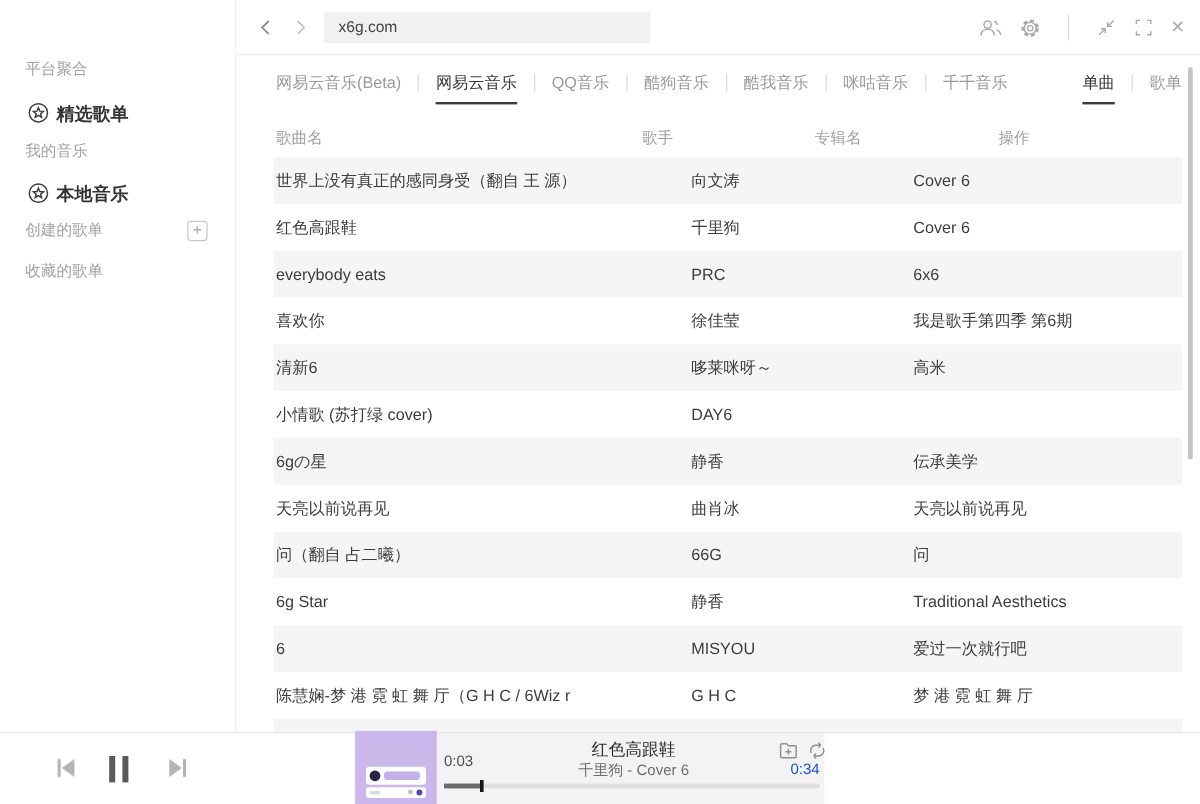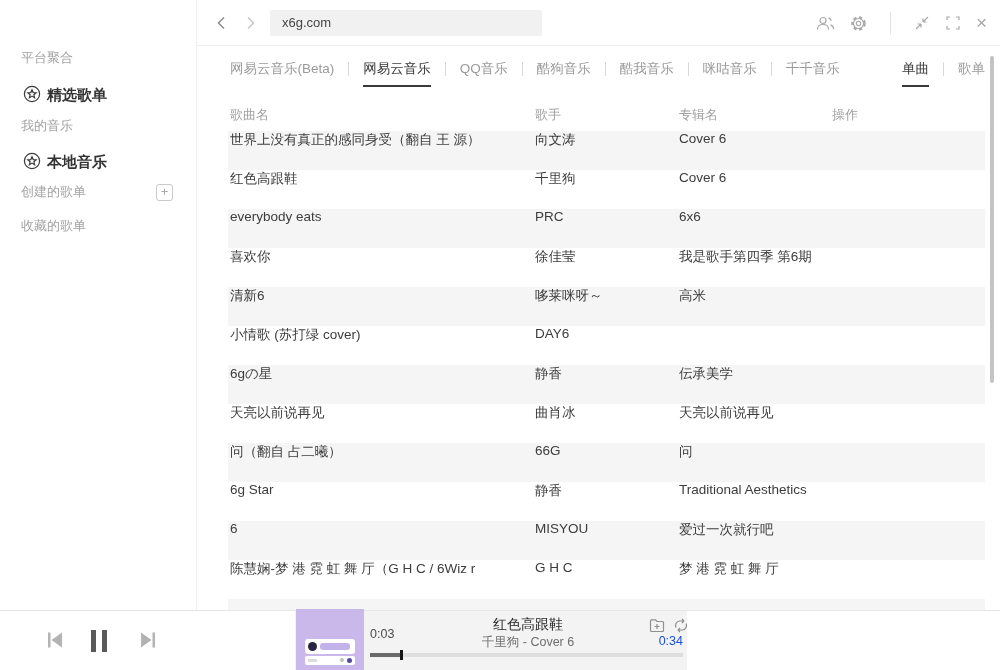--- a/index.html
+++ b/index.html
@@ -37,21 +37,21 @@
   .mode-tabs { margin-left:auto; display:flex; align-items:flex-start; }
 
   
   .thead { position:absolute; left:31px; right:15px; top:99px; height:32px; display:flex; align-items:center;
            font-size:13px; color:#a0a0a0; }
   .c1 { flex:0 0 307px; padding-left:2px; overflow:hidden; white-space:nowrap; }
   .c2 { flex:0 0 144px; overflow:hidden; white-space:nowrap; }
   .c3 { flex:0 0 153px; overflow:hidden; white-space:nowrap; }
   .c4 { flex:1 1 auto; overflow:hidden; white-space:nowrap; }
   .rows { position:absolute; left:31px; right:15px; top:131px; }
-  .row { height:39px; display:flex; font-size:13.5px; color:#3c3c3c; cursor:pointer; background:#fff; }
+  .row { height:39px; display:flex; align-items:center; font-size:13.5px; color:#3c3c3c; cursor:pointer; background:#fff;gap:41px; }
   .rows .row:nth-child(odd) { background:#f5f5f5; }
   .row-partial { position:absolute; left:31px; right:15px; top:599px; height:39px; background:#f5f5f5; }
 
   
   .scrollbar { position:absolute; left:793px; top:56px; width:4px; height:327px; background:#c4c4c4; border-radius:2px; cursor:pointer; }
 
   
   .player { position:absolute; left:0; top:610px; width:1000px; height:60px; background:#fff; border-top:1px solid #e6e6e6; z-index:5; }
   .pctl { position:absolute; cursor:pointer; }
   .pause-btn { position:absolute; left:91px; top:19px; width:19px; height:22px; display:flex; gap:6px; cursor:pointer; }

